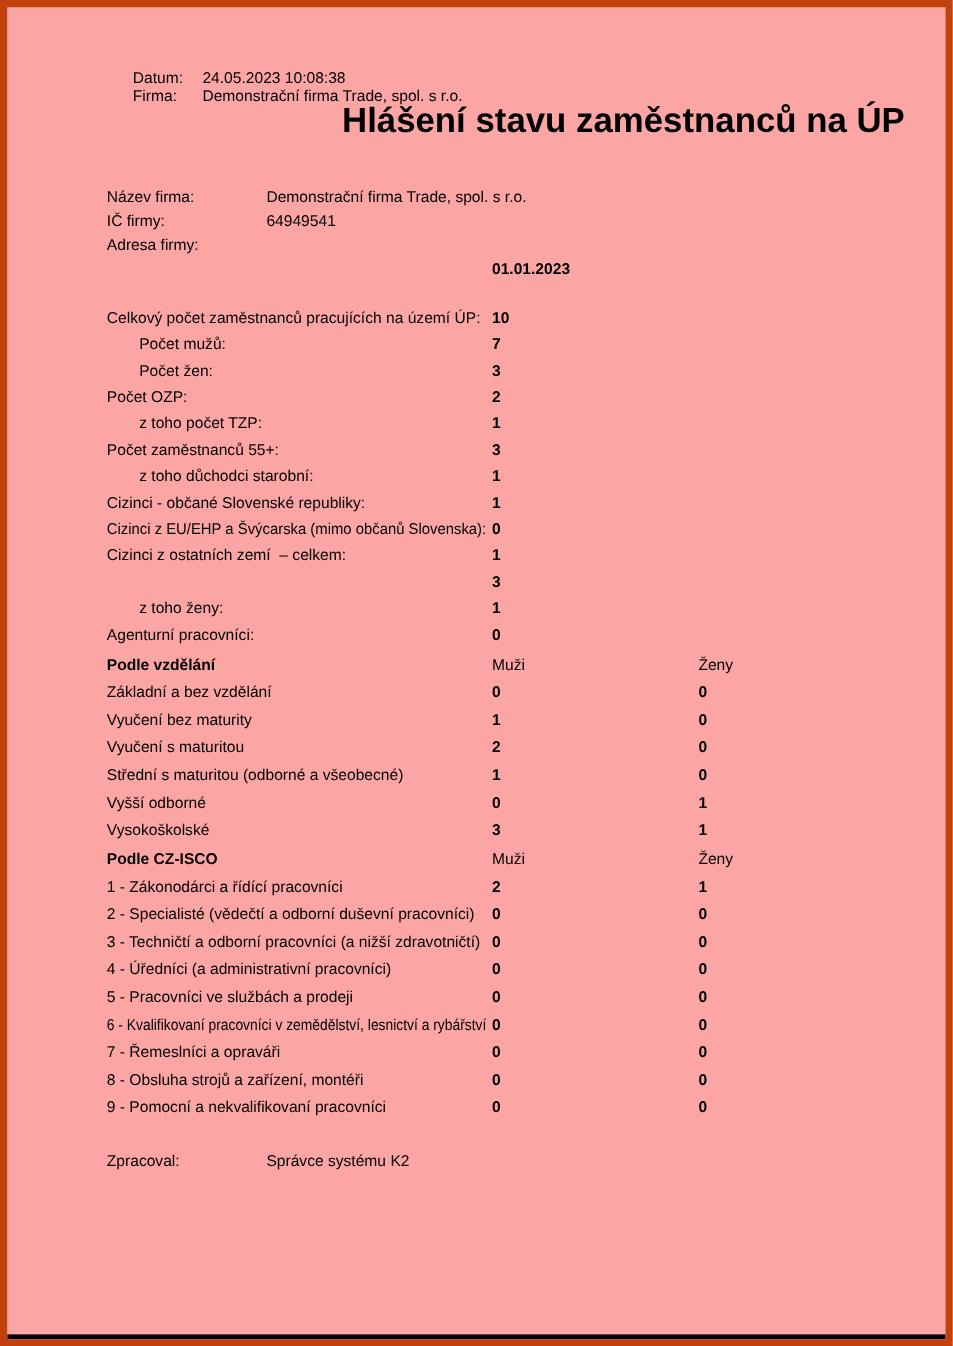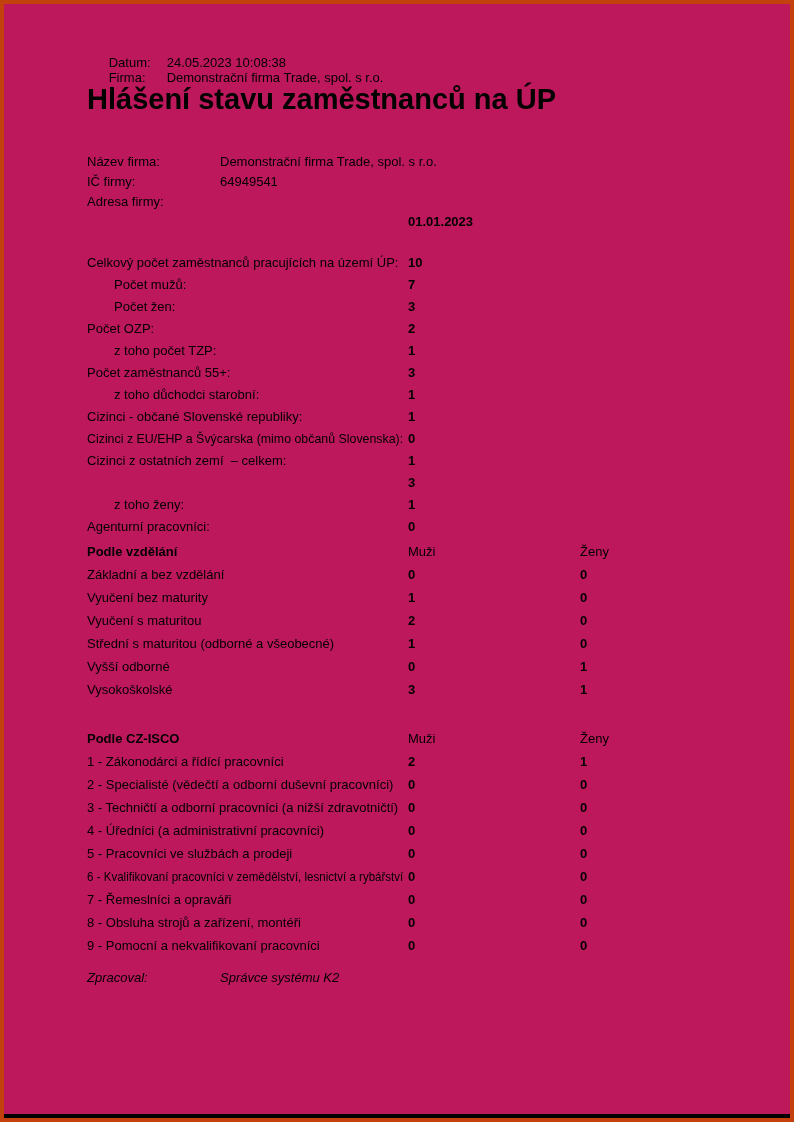--- a/index.html
+++ b/index.html
@@ -1,62 +1,62 @@
 <!DOCTYPE html>
 <html><head>
 <meta charset="utf-8">
 <style>
   html,body { margin:0; padding:0; background:#e8e8e8; }
   .page {
     position:relative;
     width:794px; height:1122px;
     margin:0 auto;
-    background:#be185d;
-    border:4px solid #c2410c;
+    background:#fca5a5;
+    border:6px solid #c2410c;
     box-sizing:border-box;
     font-family:"Liberation Sans", sans-serif;
     color:#000000;
     overflow:hidden;
   }
   
   .meta { margin:36px 0 0 83px; font-size:13px; }
   .meta-row { height:15px; line-height:15px; white-space:pre; }
   .meta-label { display:inline-block; width:58px; }
   
   .title {
     margin:14px 0 0 83px;
     width:665px;
-    text-align:left;
+    text-align:right;
     font-size:29px;
     line-height:30px;
     font-weight:bold;
   }
   
   .info { margin:38px 0 0 83px; }
   .info-row { position:relative; height:20px; line-height:20px; font-size:13px; }
   .info-label { display:inline-block; width:133px; white-space:pre; }
   .info-value { white-space:pre; }
   
   .stats { margin:20px 0 0 83px; }
   .stat-row { position:relative; height:22px; line-height:22px; font-size:13px; }
   .stat-row.sub .row-label { margin-left:27px; }
   .row-label { display:inline-block; white-space:pre; }
   .num { position:absolute; top:0; font-weight:bold; white-space:pre; }
   .num-1 { left:321px; }
   .num-2 { left:493px; }
   
   .section { margin-left:83px; }
   .section-edu { margin-top:2px; }
-  .section-isco { margin-top:26px; }
+  .section-isco { margin-top:1px; }
   .section-header { position:relative; height:23px; line-height:23px; font-size:13px; }
   .section-title { font-weight:bold; white-space:pre; }
   .col-head { position:absolute; top:0; font-weight:normal; white-space:pre; }
   .table-row { position:relative; height:23px; line-height:23px; font-size:13px; }
   
-  .footer-row { position:relative; margin:11px 0 0 83px; height:20px; line-height:20px; font-size:13px;font-style:italic; }
+  .footer-row { position:relative; margin:24px 0 0 83px; height:20px; line-height:20px; font-size:13px; }
   .footer-label { display:inline-block; width:133px; white-space:pre; }
   
   .bottom-bar { position:absolute; left:0; right:0; bottom:0; height:4px; background:#000000; }
 </style>
 </head>
 <body>
 
 <div class="page">
 
   <div class="meta">

